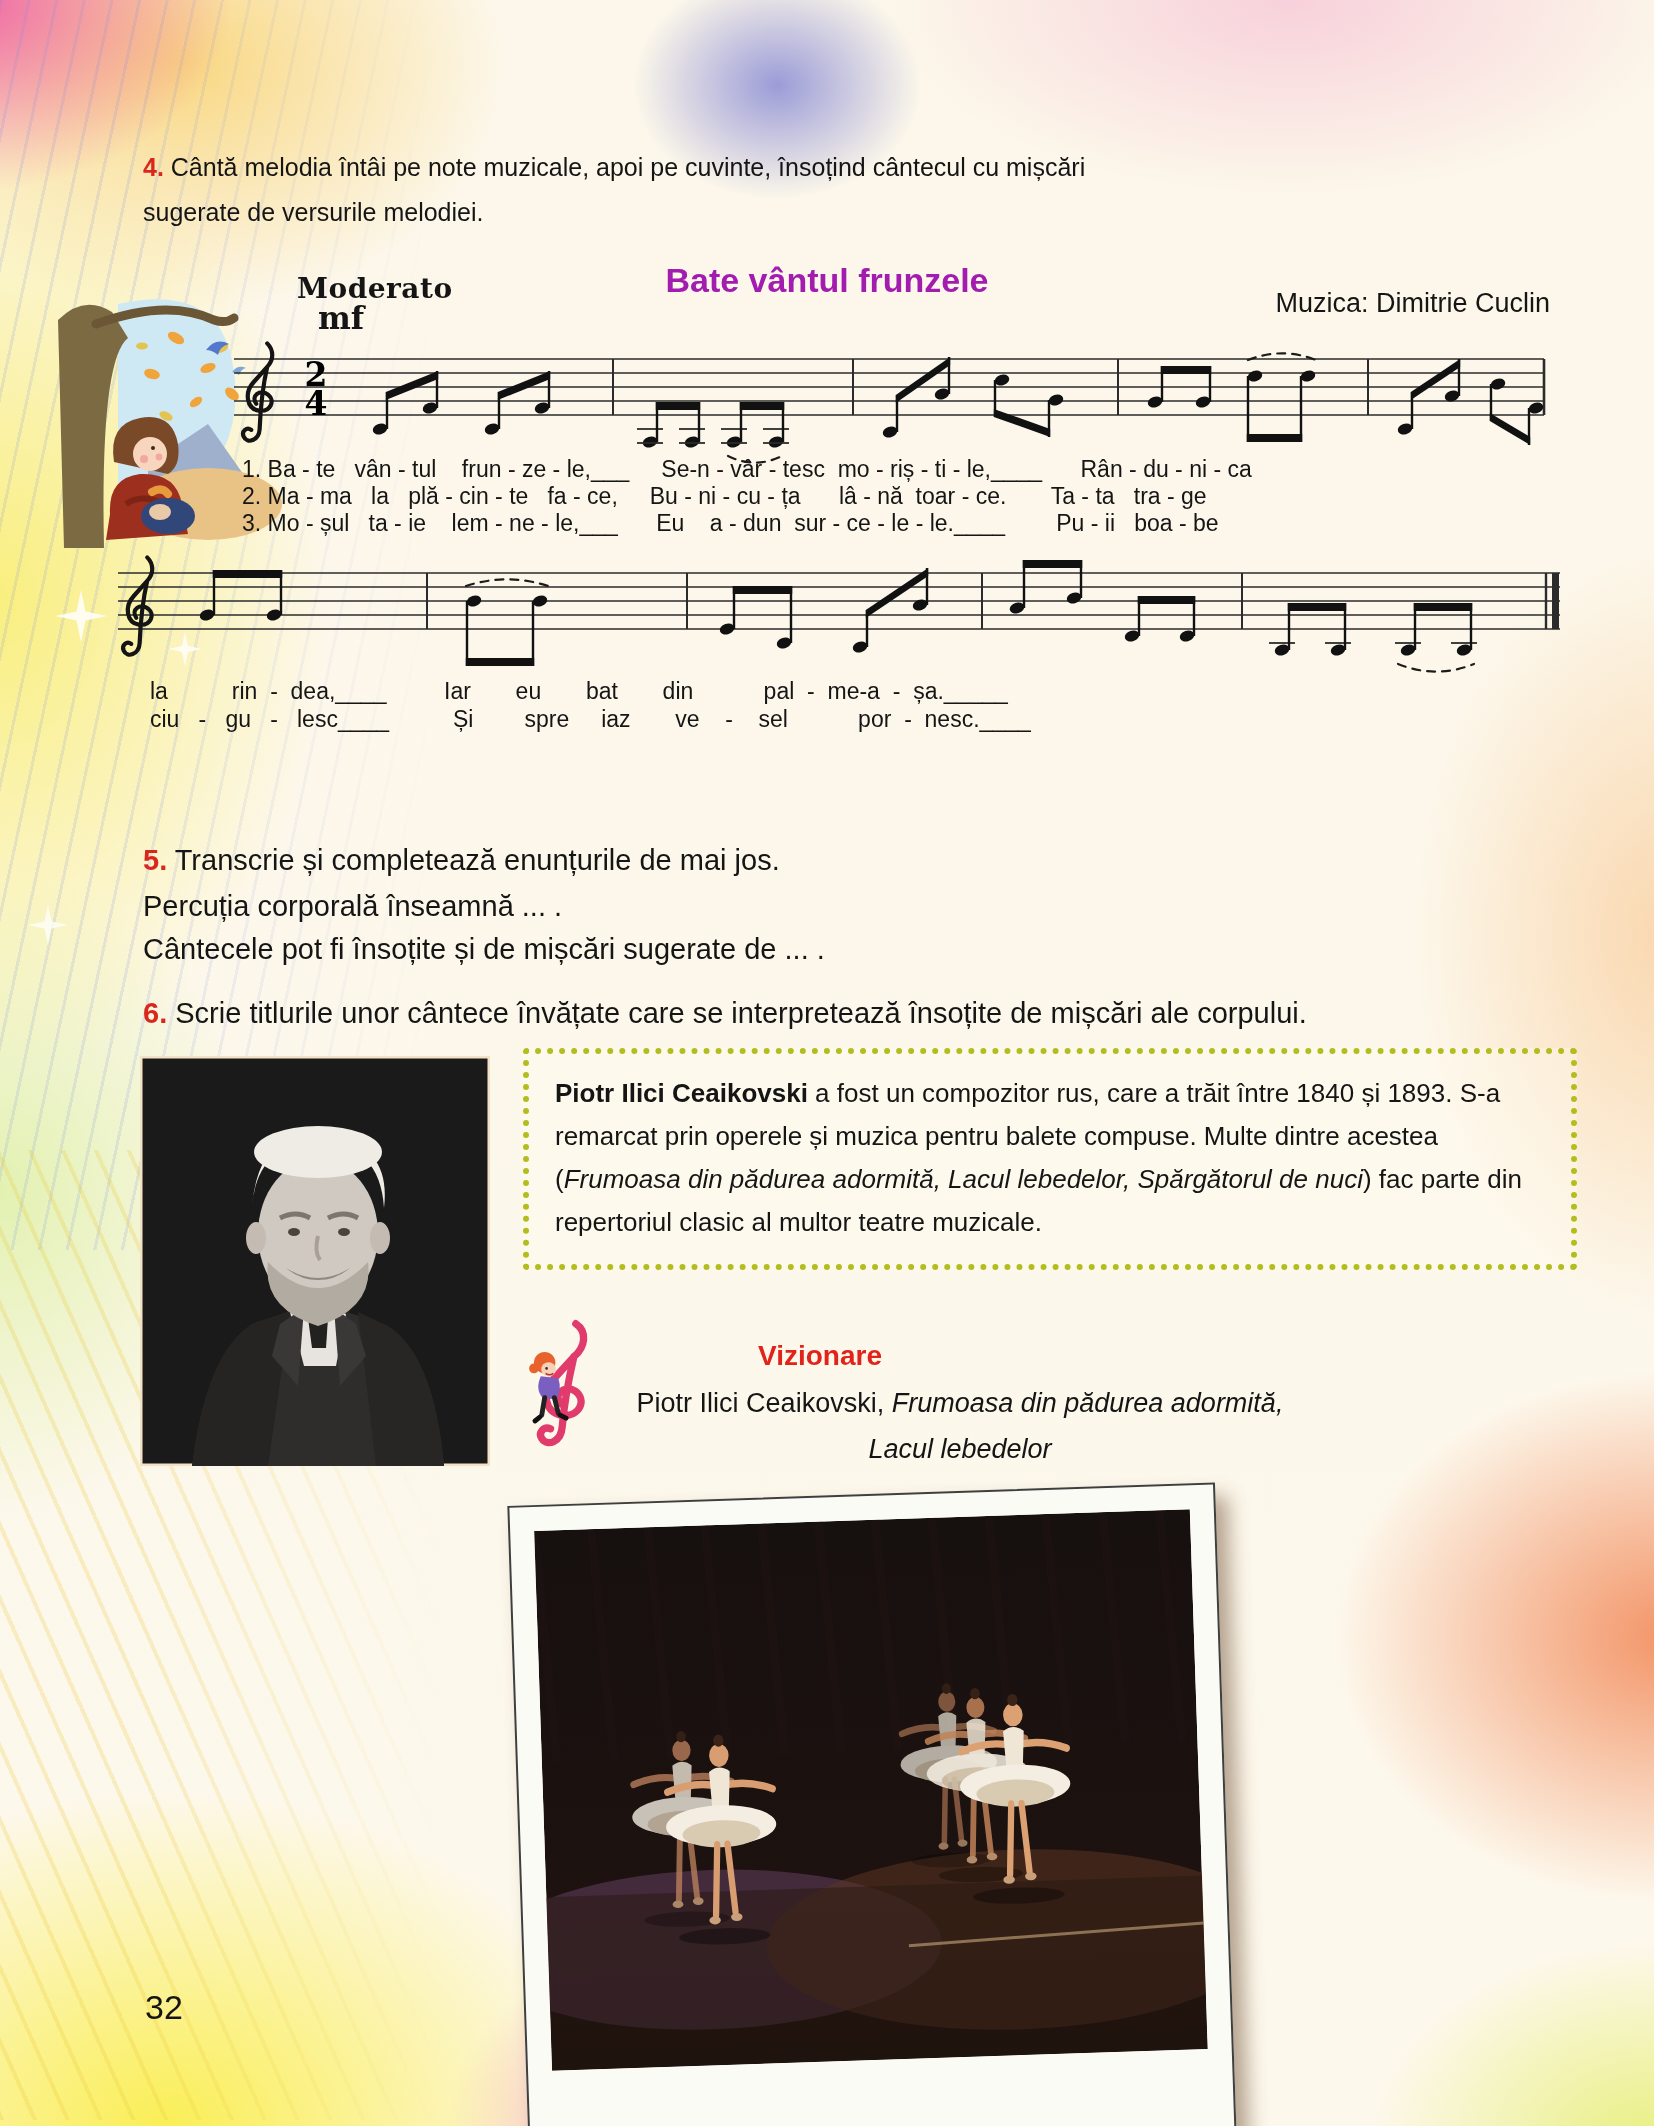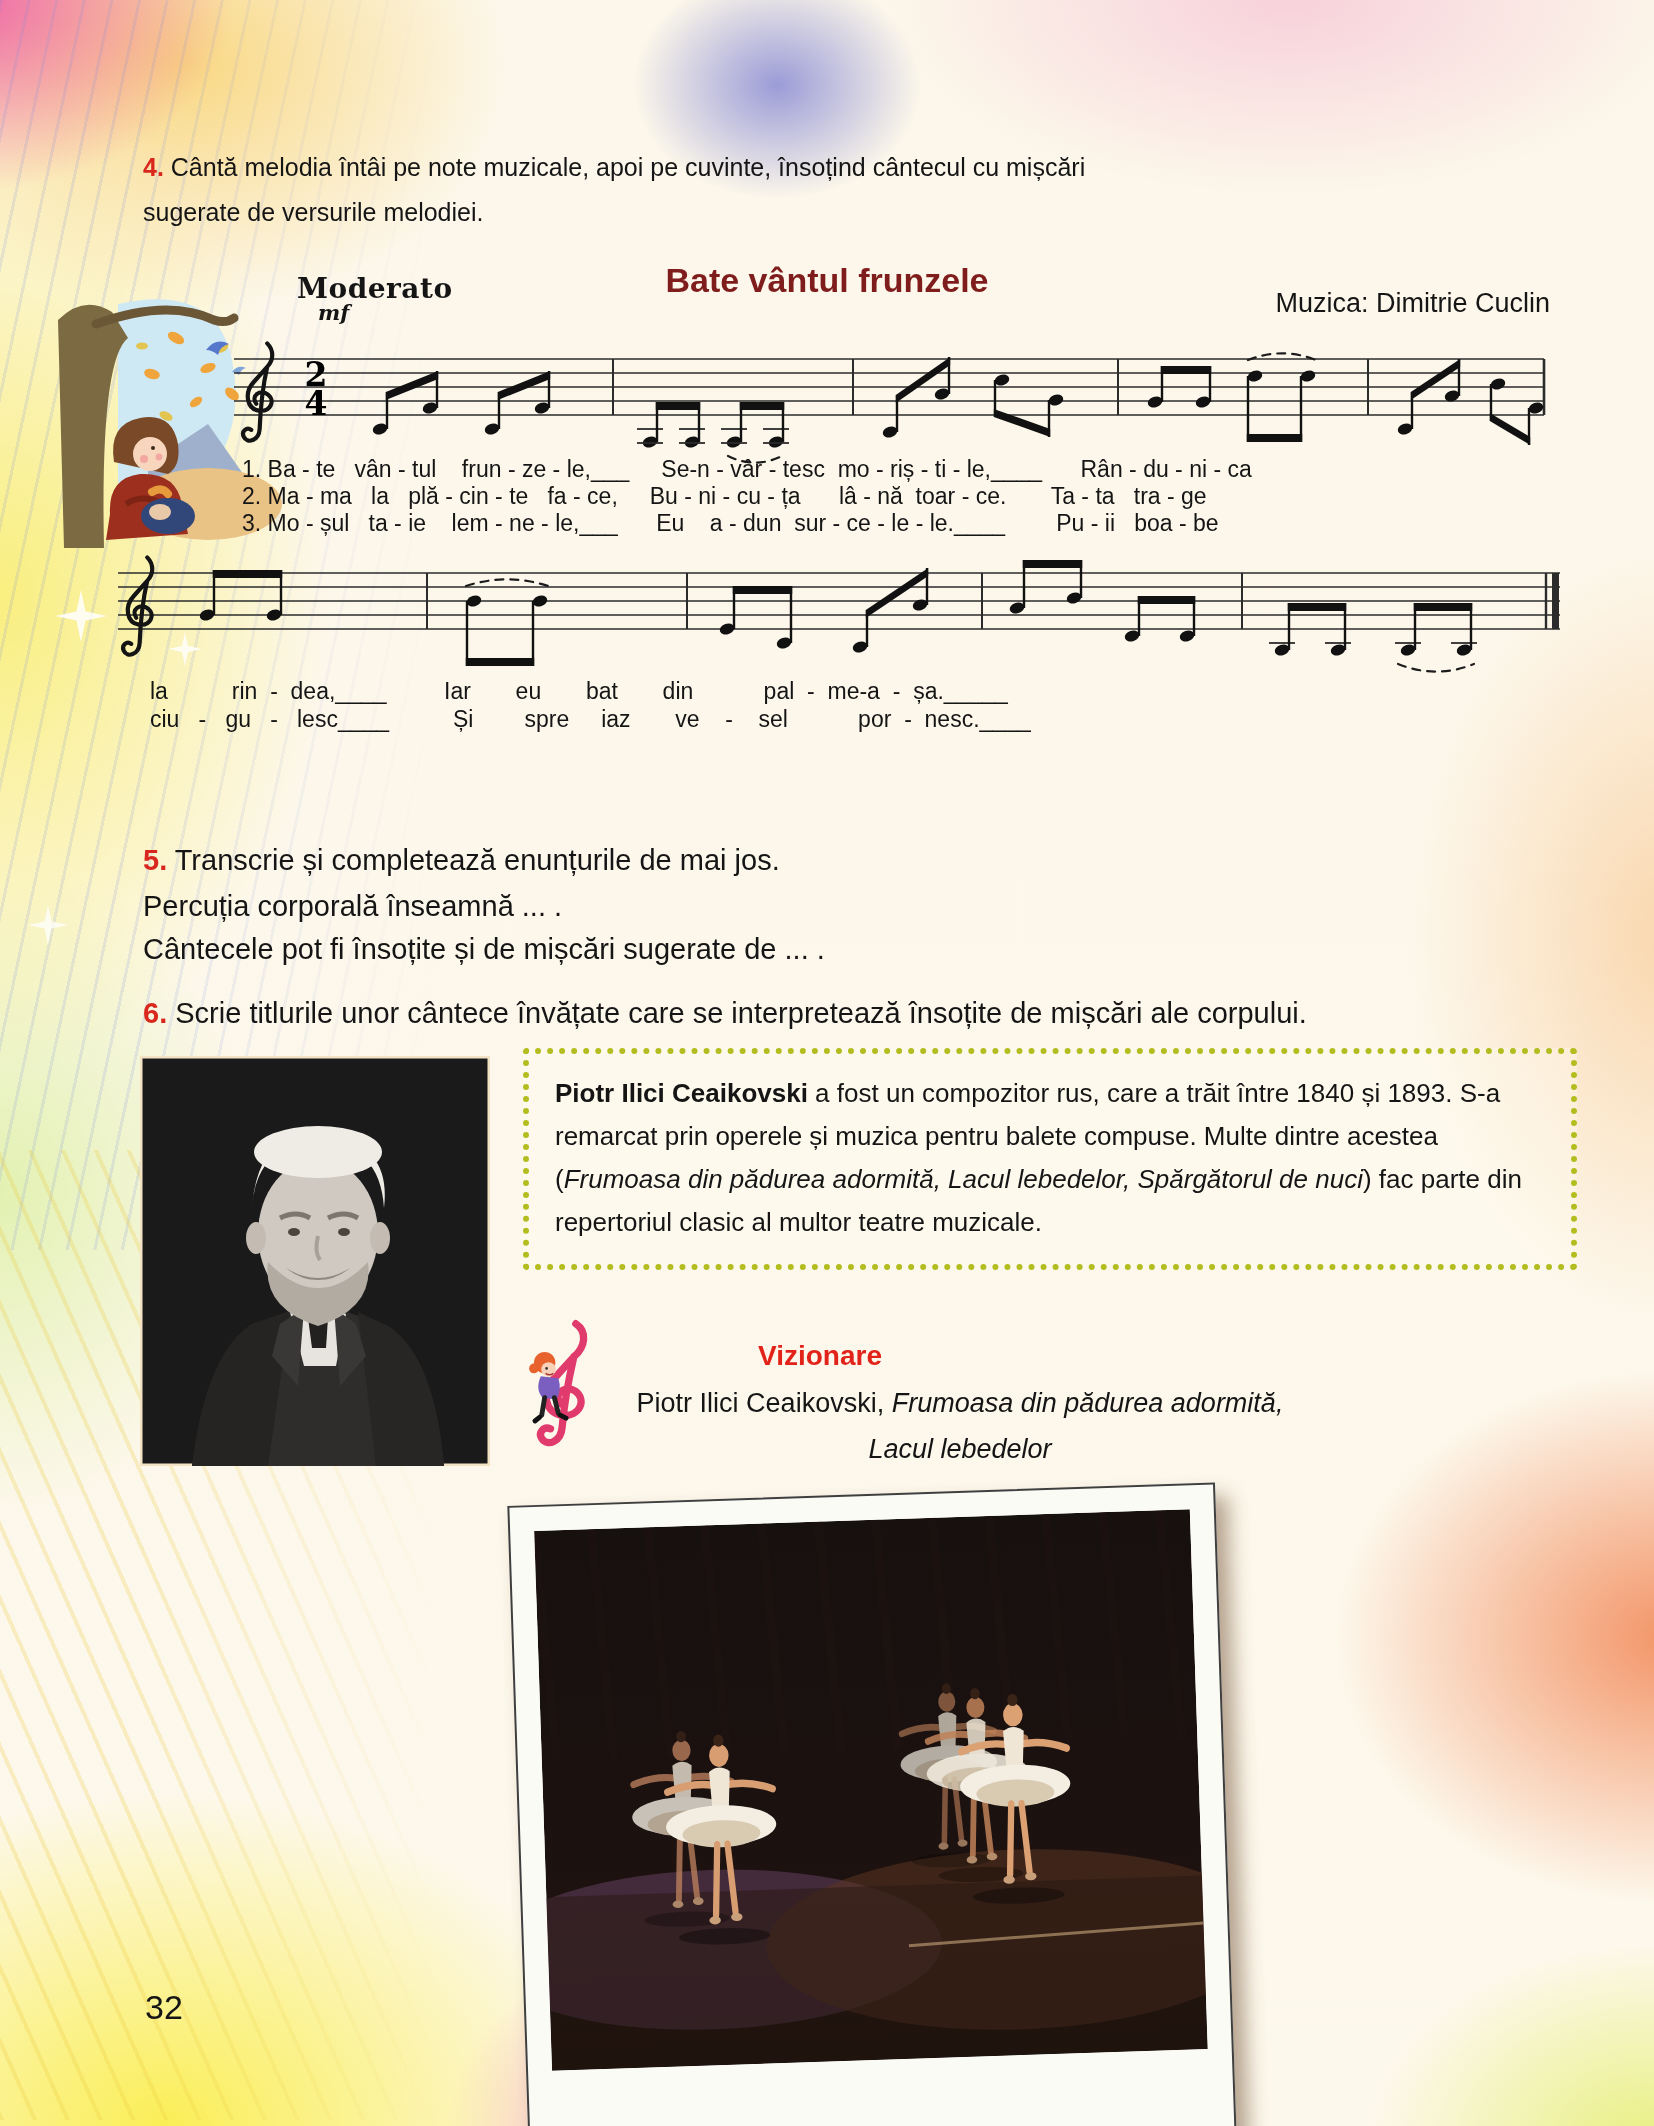--- a/index.html
+++ b/index.html
@@ -22,24 +22,24 @@
   .streaks{position:absolute;left:0;top:0;width:460px;height:1250px;pointer-events:none;
     background:repeating-linear-gradient(102deg, rgba(120,140,225,.16) 0 3px, rgba(120,140,225,0) 3px 27px);
     -webkit-mask-image:linear-gradient(to right,#000 30%,transparent 95%);
             mask-image:linear-gradient(to right,#000 30%,transparent 95%);}
   .streaks.low{top:1150px;height:970px;
     background:repeating-linear-gradient(66deg, rgba(235,200,60,.25) 0 4px, rgba(235,200,60,0) 4px 30px);}
   .star{position:absolute;opacity:.95;filter:blur(.4px);}
   .abs{position:absolute;}
   .task{font-size:25px;line-height:45px;}
   .tno{color:#d9271d;font-weight:bold;}
-  .song-title{left:0;right:0;top:238px;text-align:center;font-size:34px;font-weight:bold;color:#7f1d1d;}
+  .song-title{left:0;right:0;top:238px;text-align:center;font-size:34px;font-weight:bold;color:#a21caf;}
   .composer{right:104px;top:288px;font-size:27px;}
   .tempo{left:297px;top:272px;font-family:"DejaVu Serif",serif;font-weight:bold;font-size:28px;letter-spacing:.5px;}
-  .dyn{left:318px;top:300px;font-family:"DejaVu Serif",serif;font-weight:bold;font-style:italic;font-size:21px;}
+  .dyn{left:318px;top:300px;font-family:"DejaVu Serif",serif;font-weight:bold;font-size:31px;}
   .lyr{white-space:pre;font-size:23px;line-height:27px;}
   .t5line{font-size:29px;}
   .box{left:523px;top:1048px;width:990px;border:6px dotted #b3bd20;border-radius:4px;
        padding:18px 26px 20px 26px;font-size:26px;line-height:43px;background:rgba(255,252,240,.35);}
   .box b{font-weight:bold;}
   .box i{font-style:italic;}
   .viz-head{left:650px;top:1340px;width:340px;text-align:center;color:#e2231a;font-weight:bold;font-size:28px;}
   .viz-lines{left:560px;top:1380px;width:800px;text-align:center;font-size:27px;line-height:46px;}
   .viz-lines i{font-style:italic;}
   .polaroid{left:518px;top:1494px;width:656px;height:540px;background:#fbfbf6;

